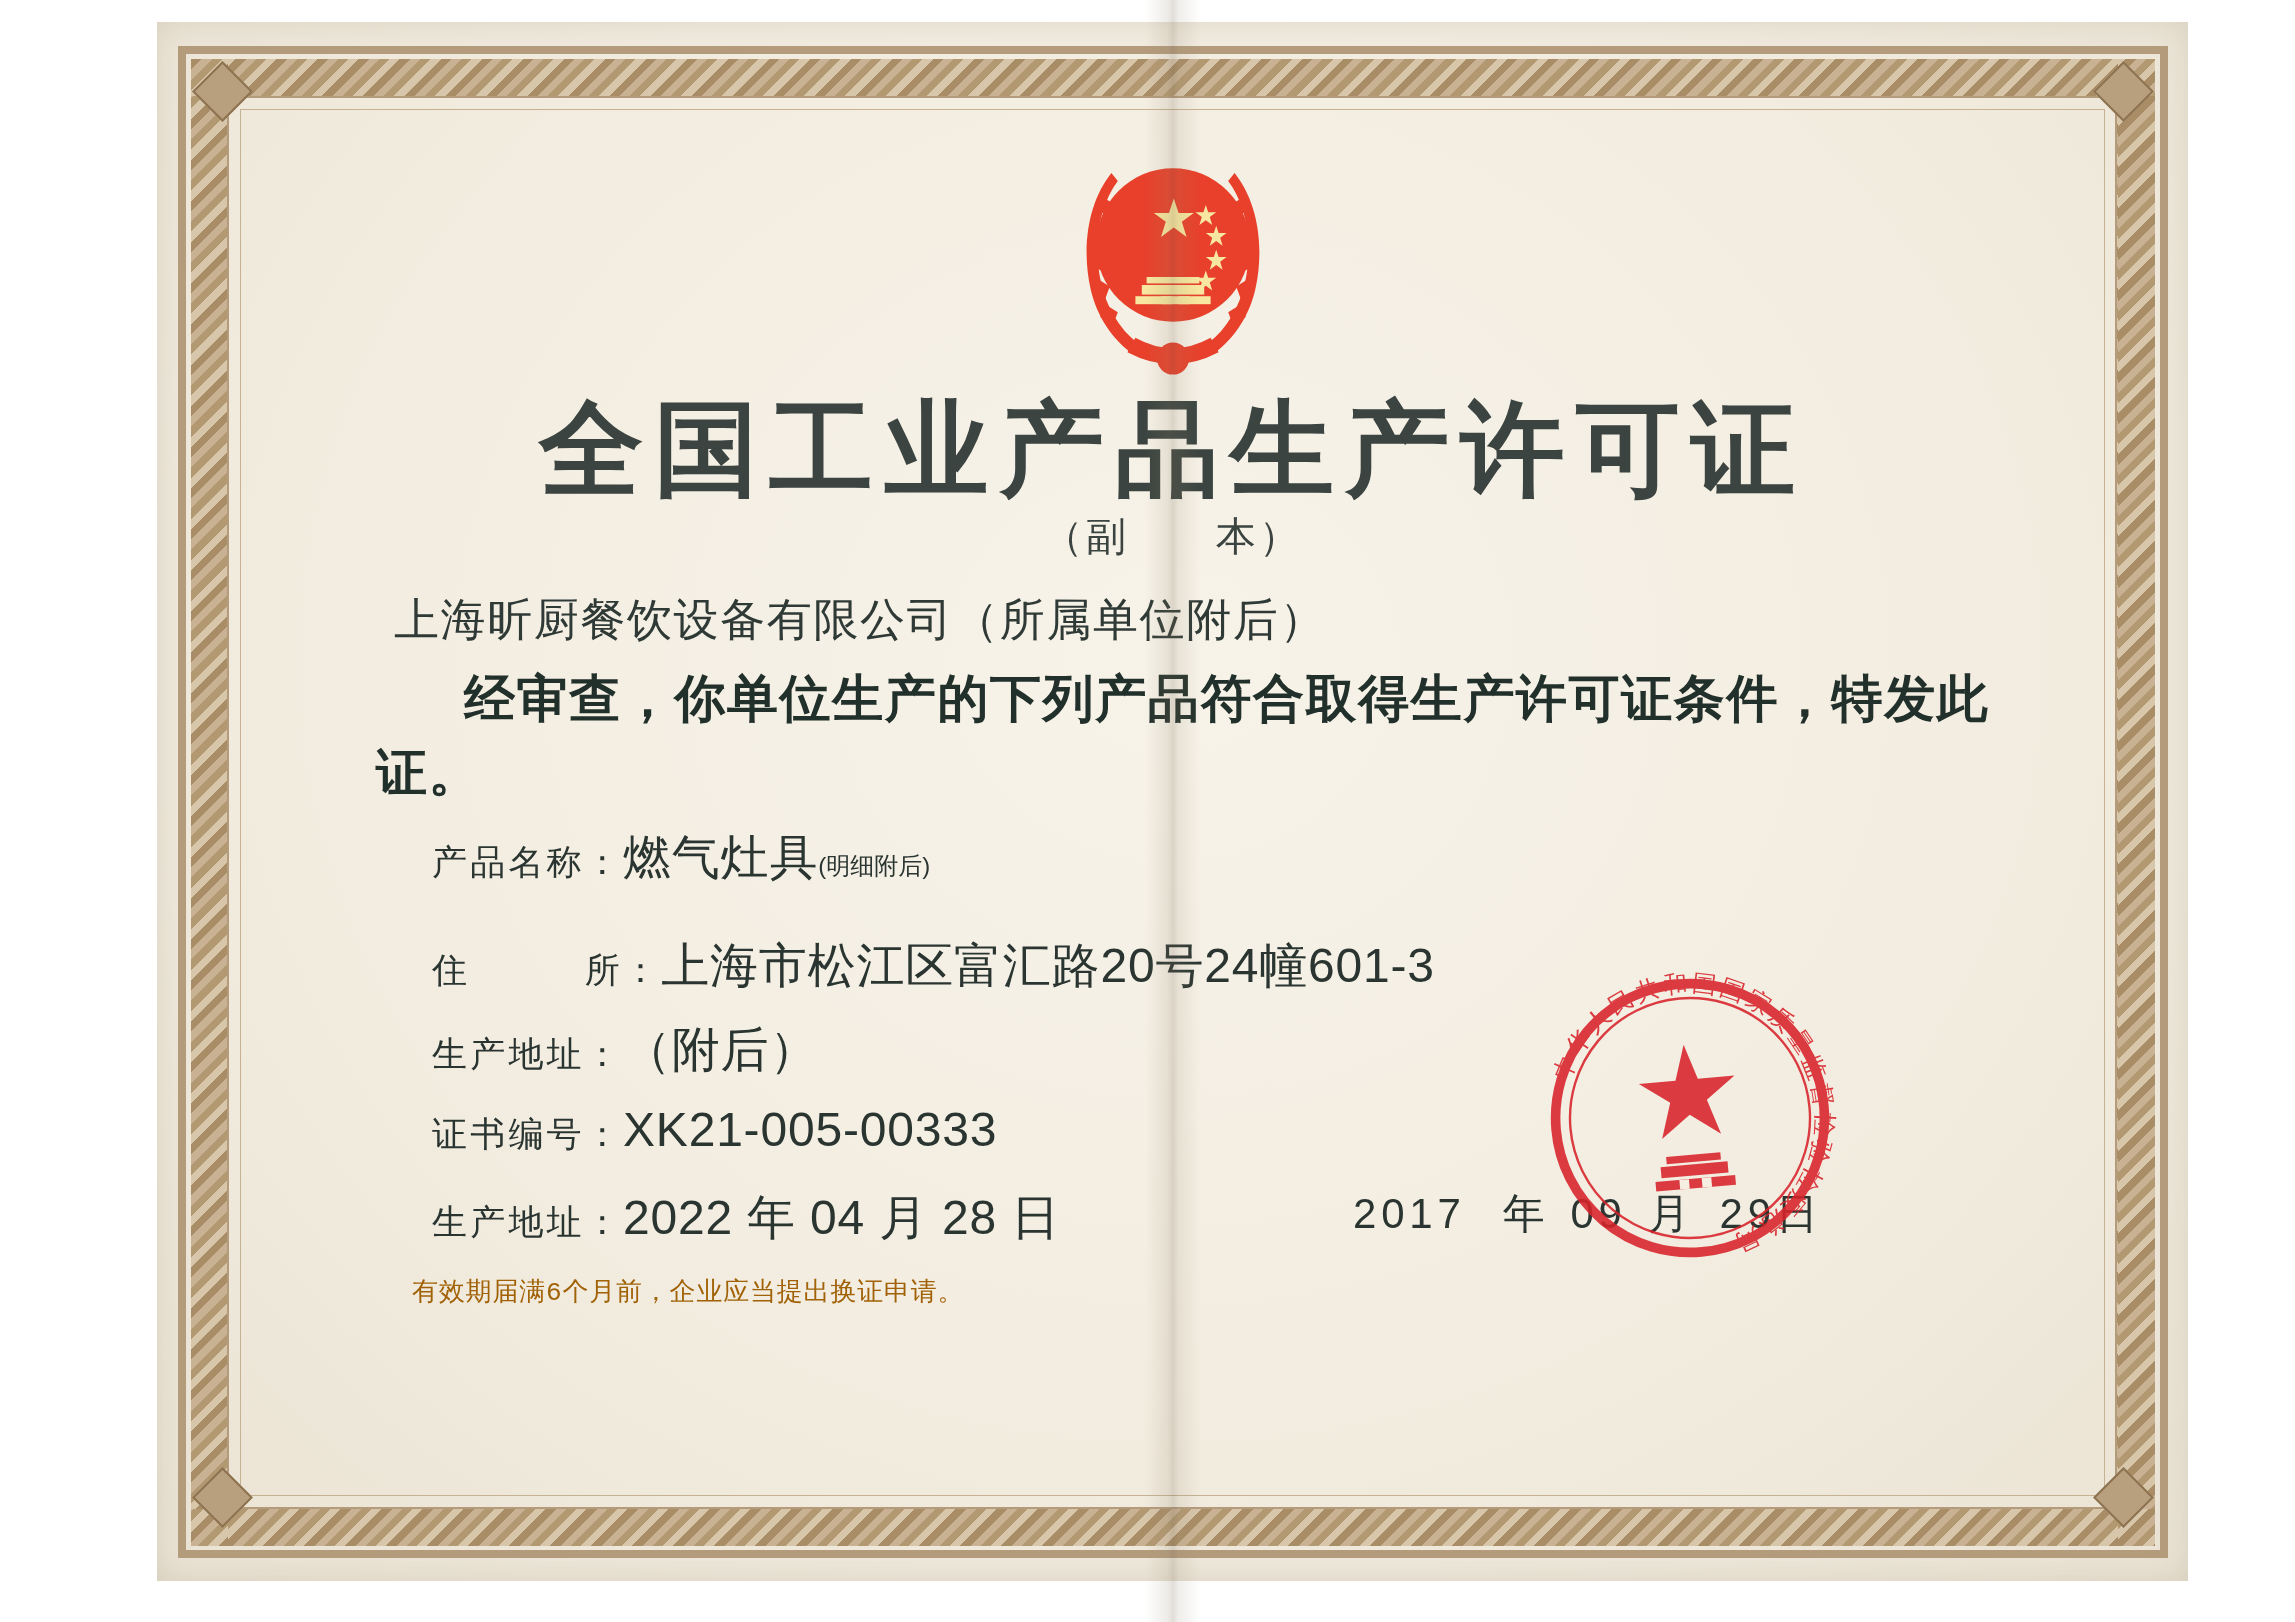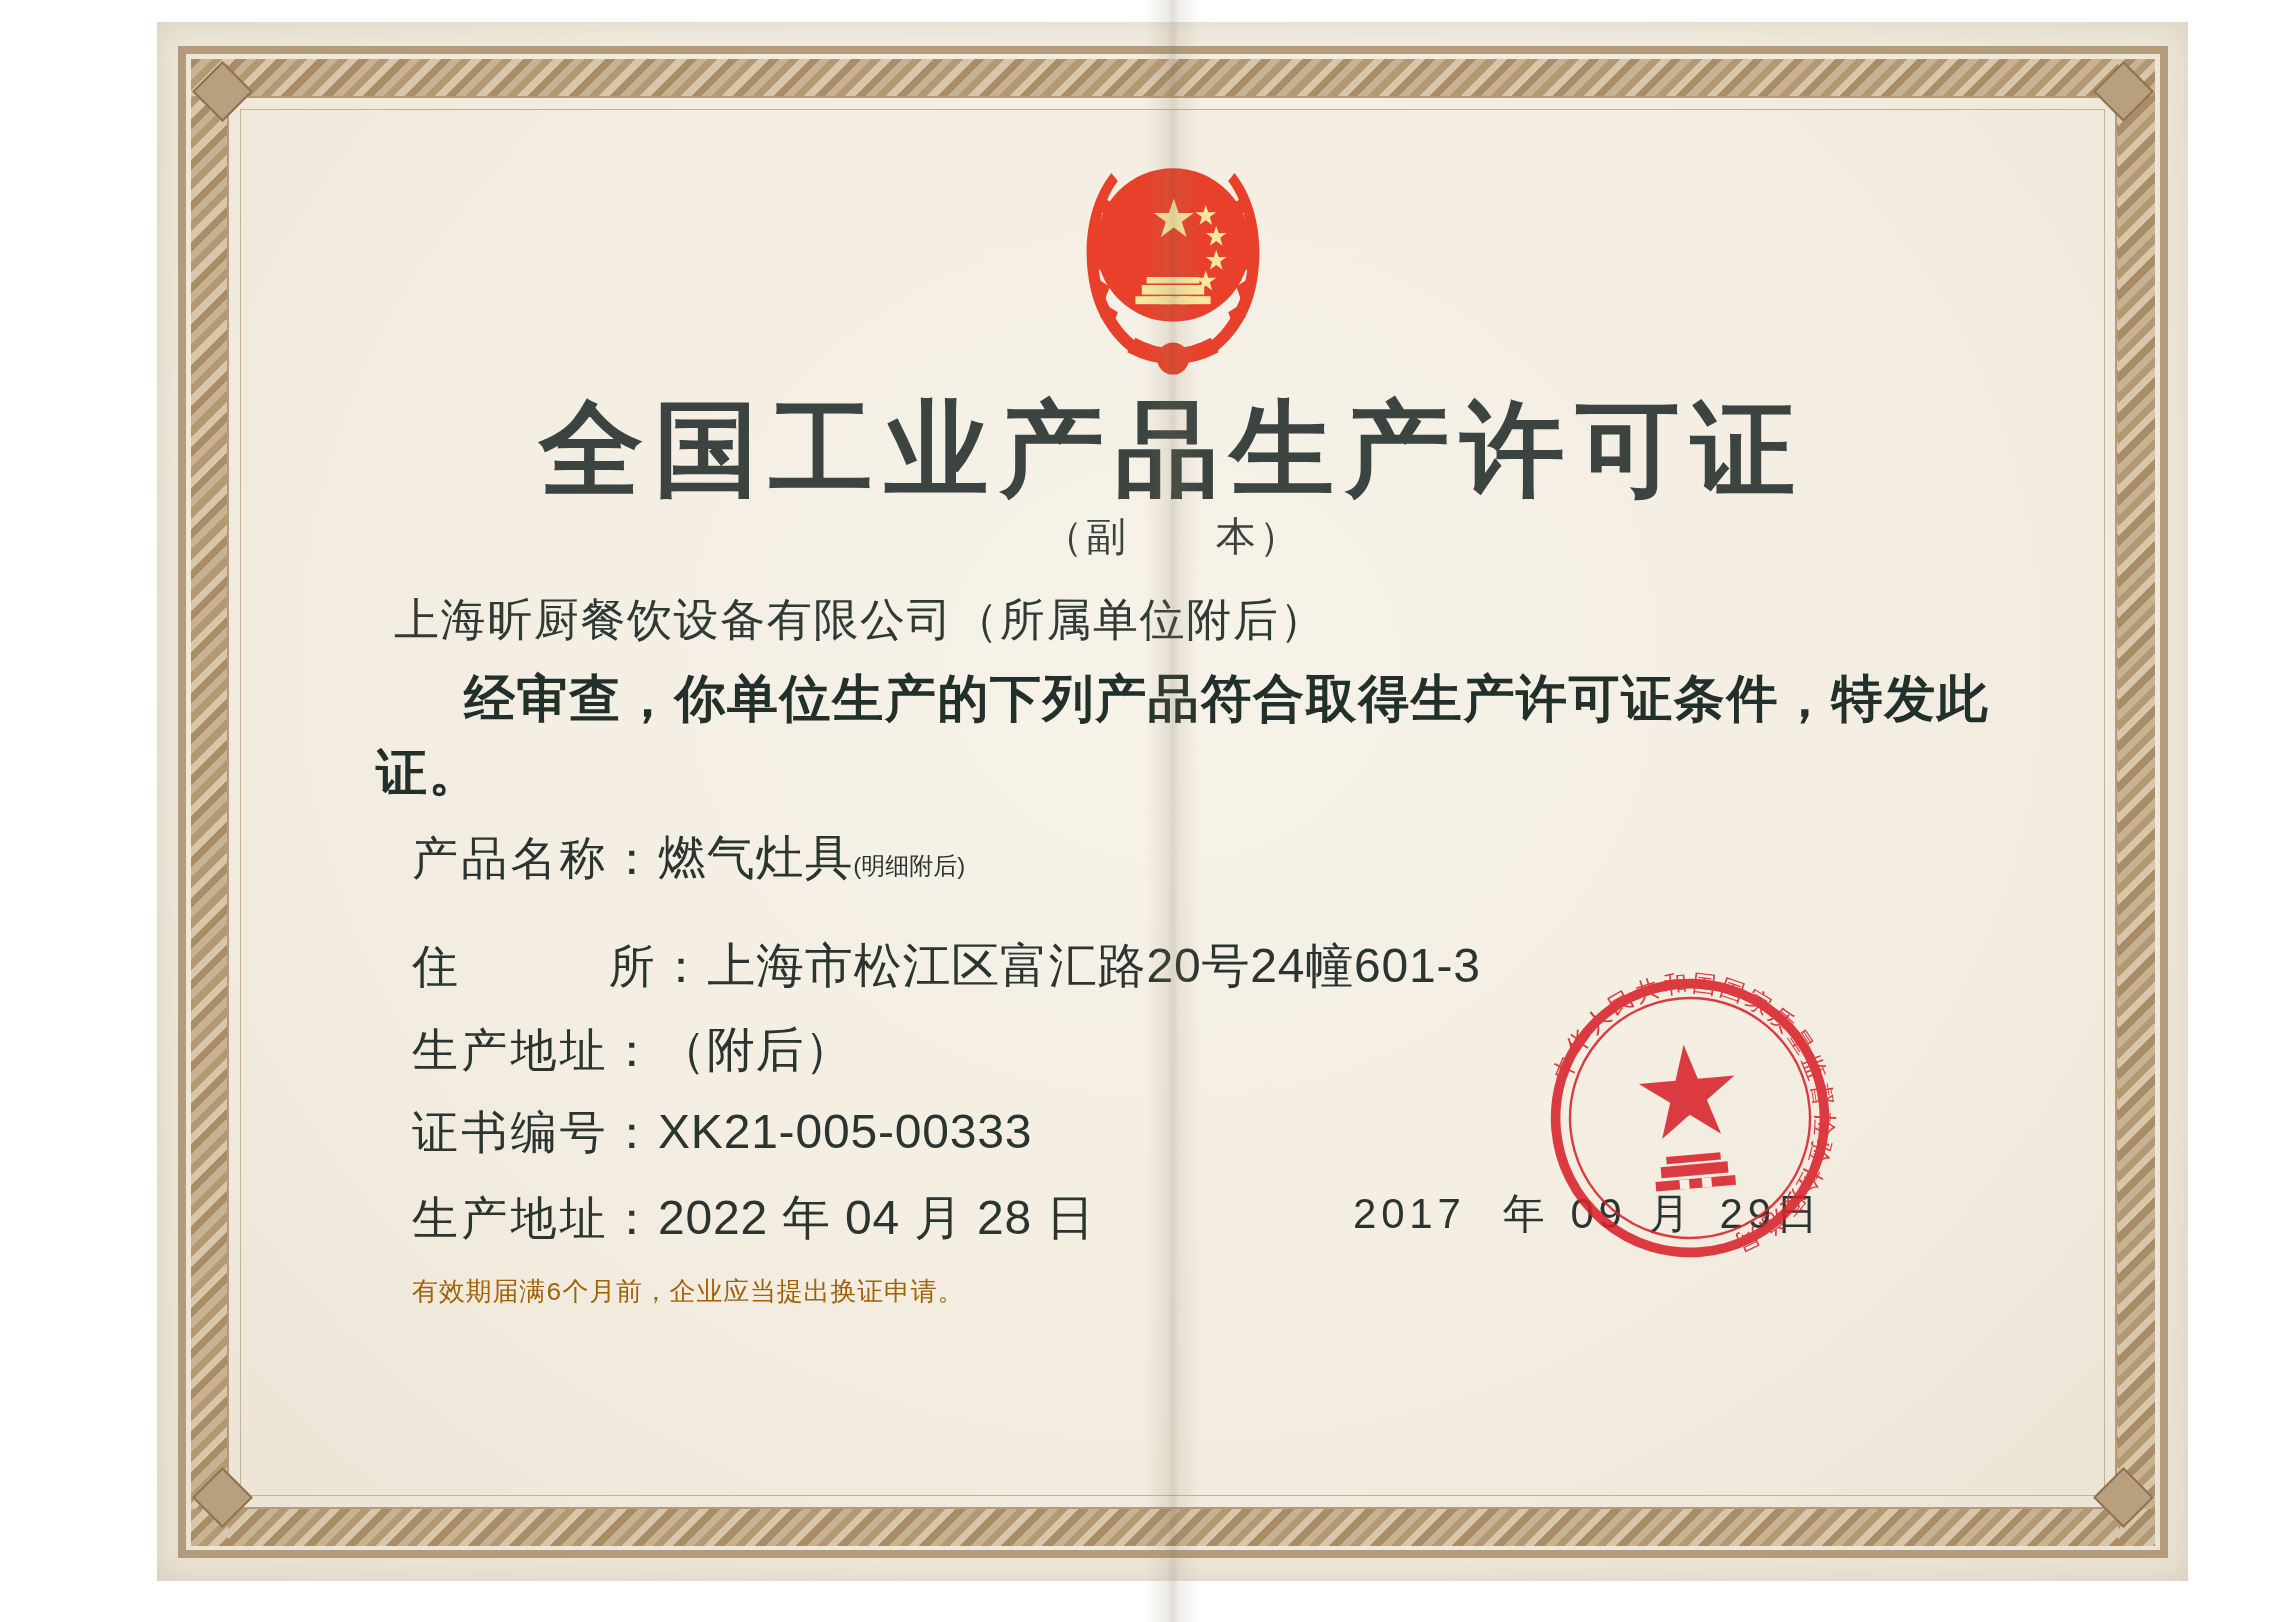--- a/index.html
+++ b/index.html
@@ -188,22 +188,23 @@
     letter-spacing: 1.6px;
   }
 
   .field {
     position: absolute;
     font-family: "Liberation Sans", "DejaVu Sans", sans-serif;
     color: #2a3531;
     white-space: nowrap;
   }
   .field .label {
-    font-size: 46px;
+    font-size: 35px;
     letter-spacing: 3.2px;
+    margin-left: 20px;
   }
   .field .value {
     font-size: 48px;
     letter-spacing: 0.8px;
   }
   .field .small {
     font-size: 24px;
   }
 
   .f-product { left: 172px; top: 717px; }

